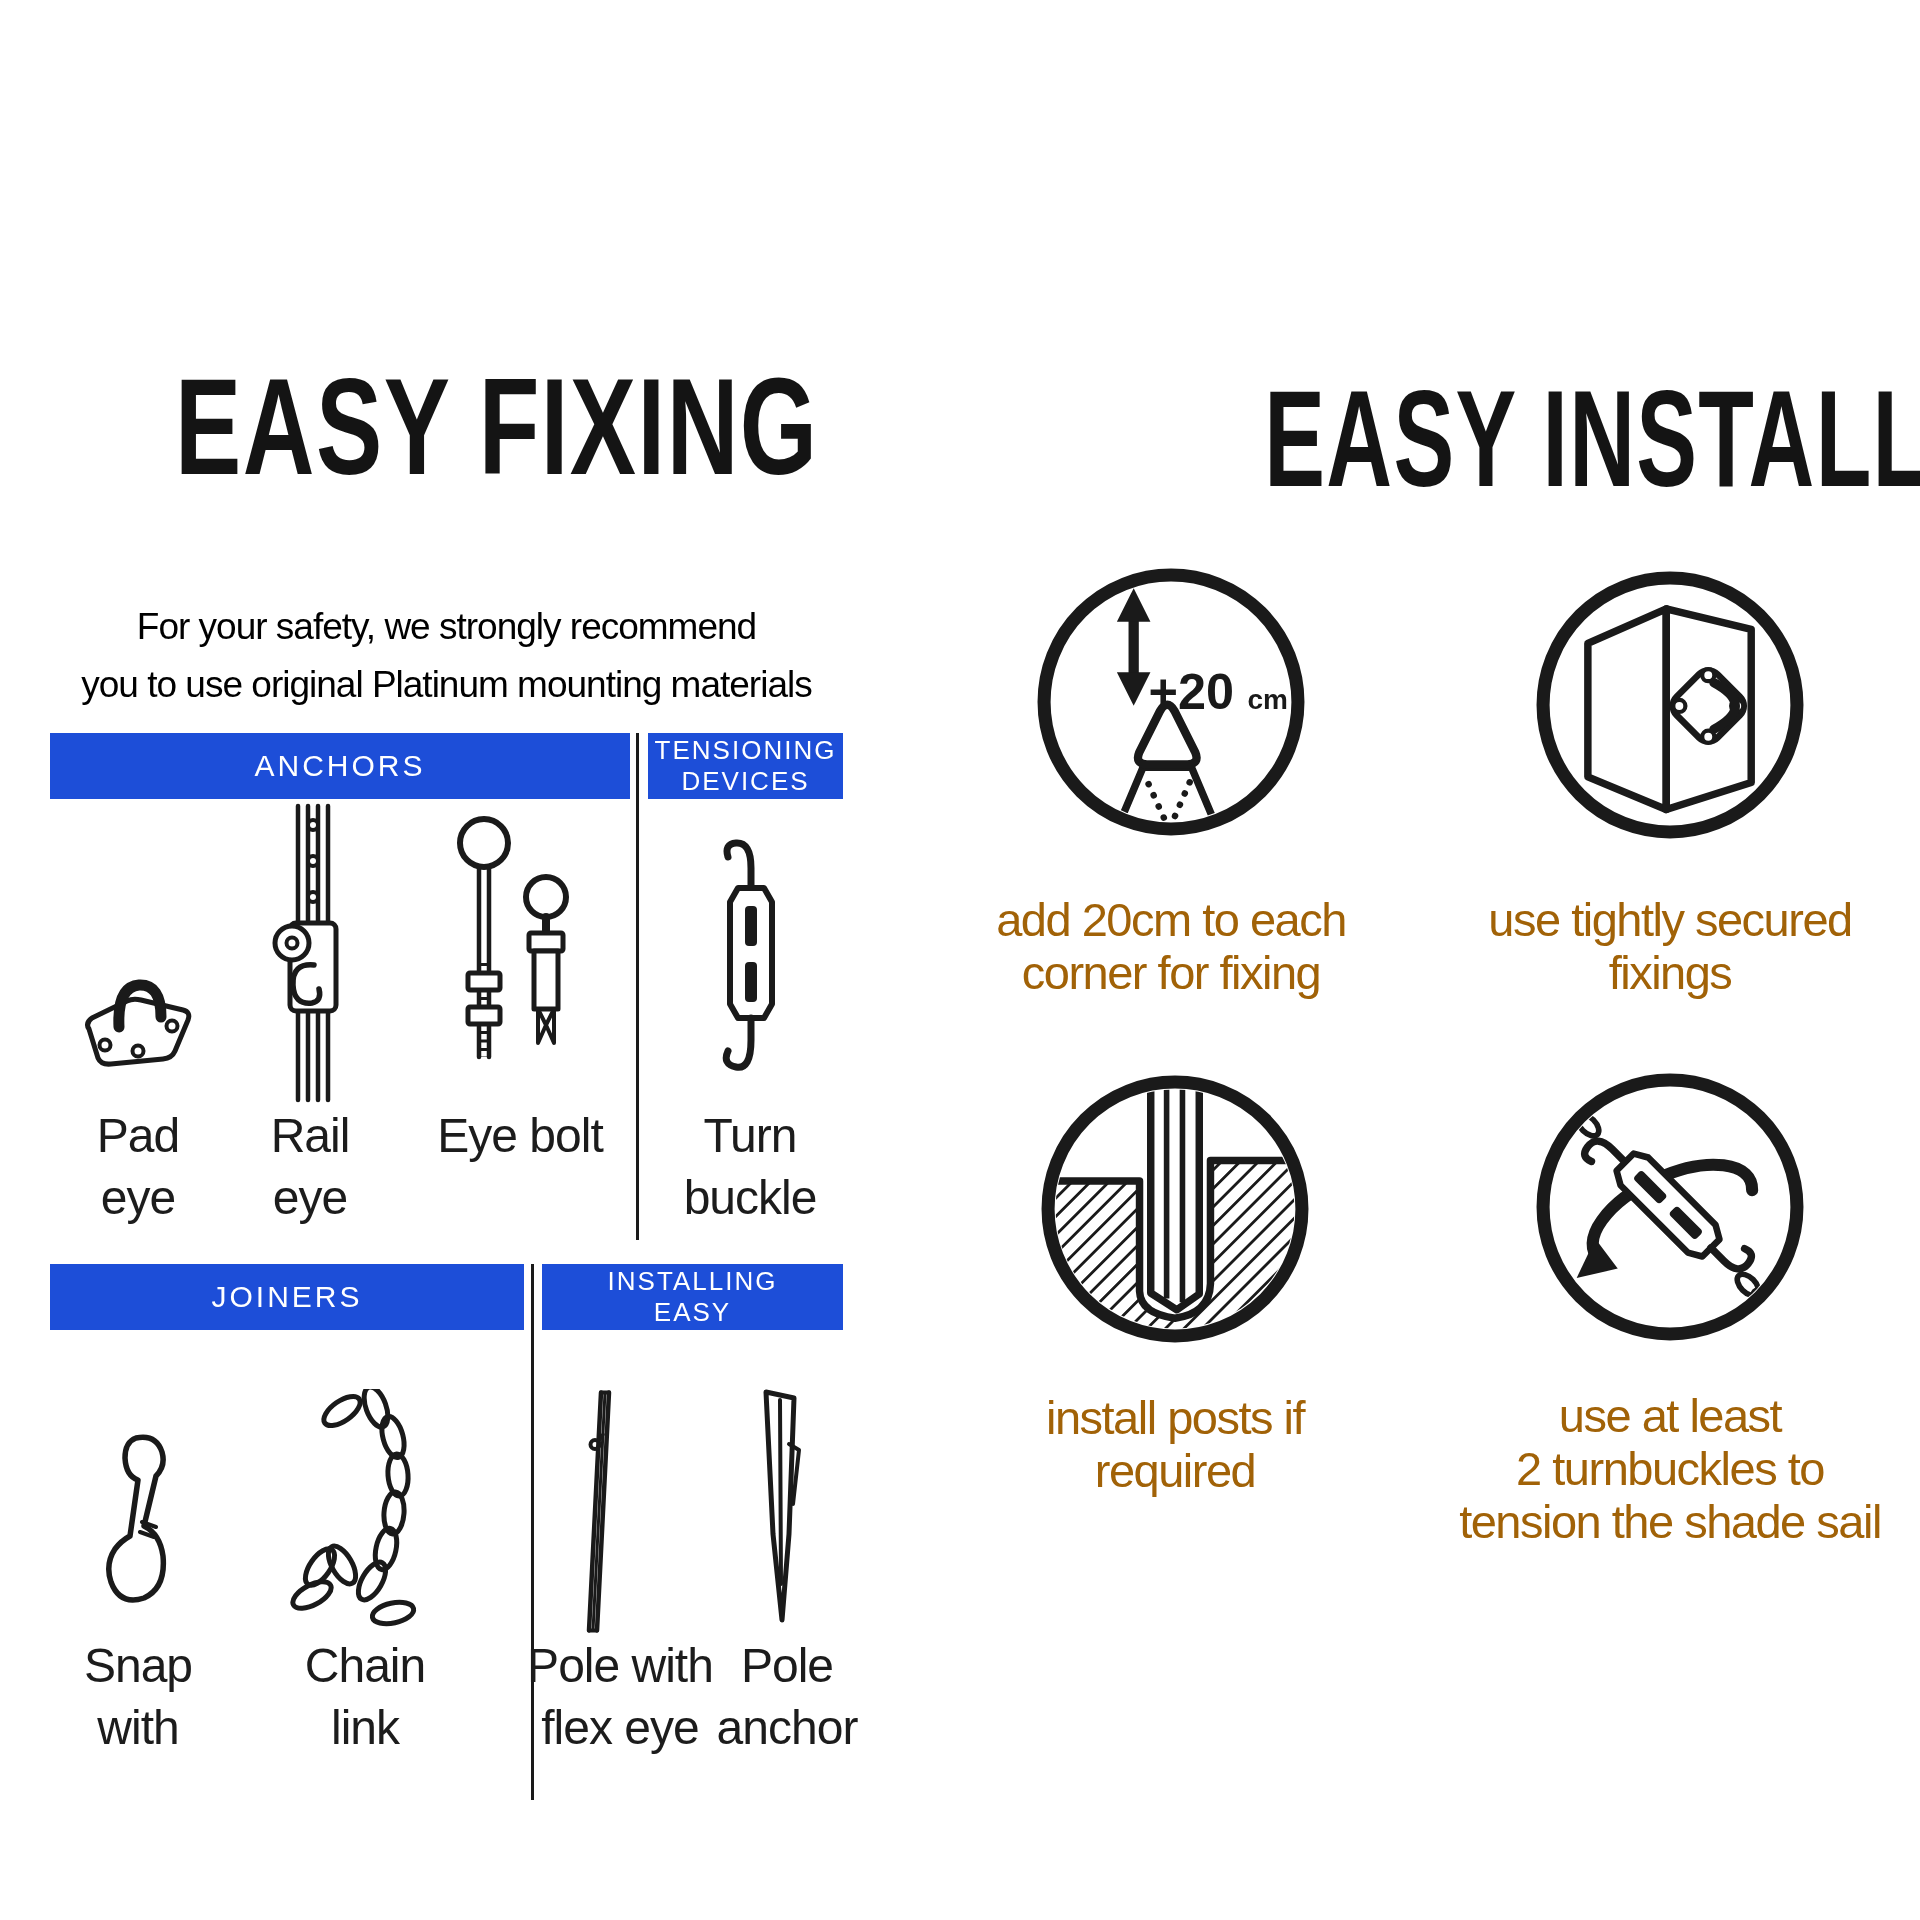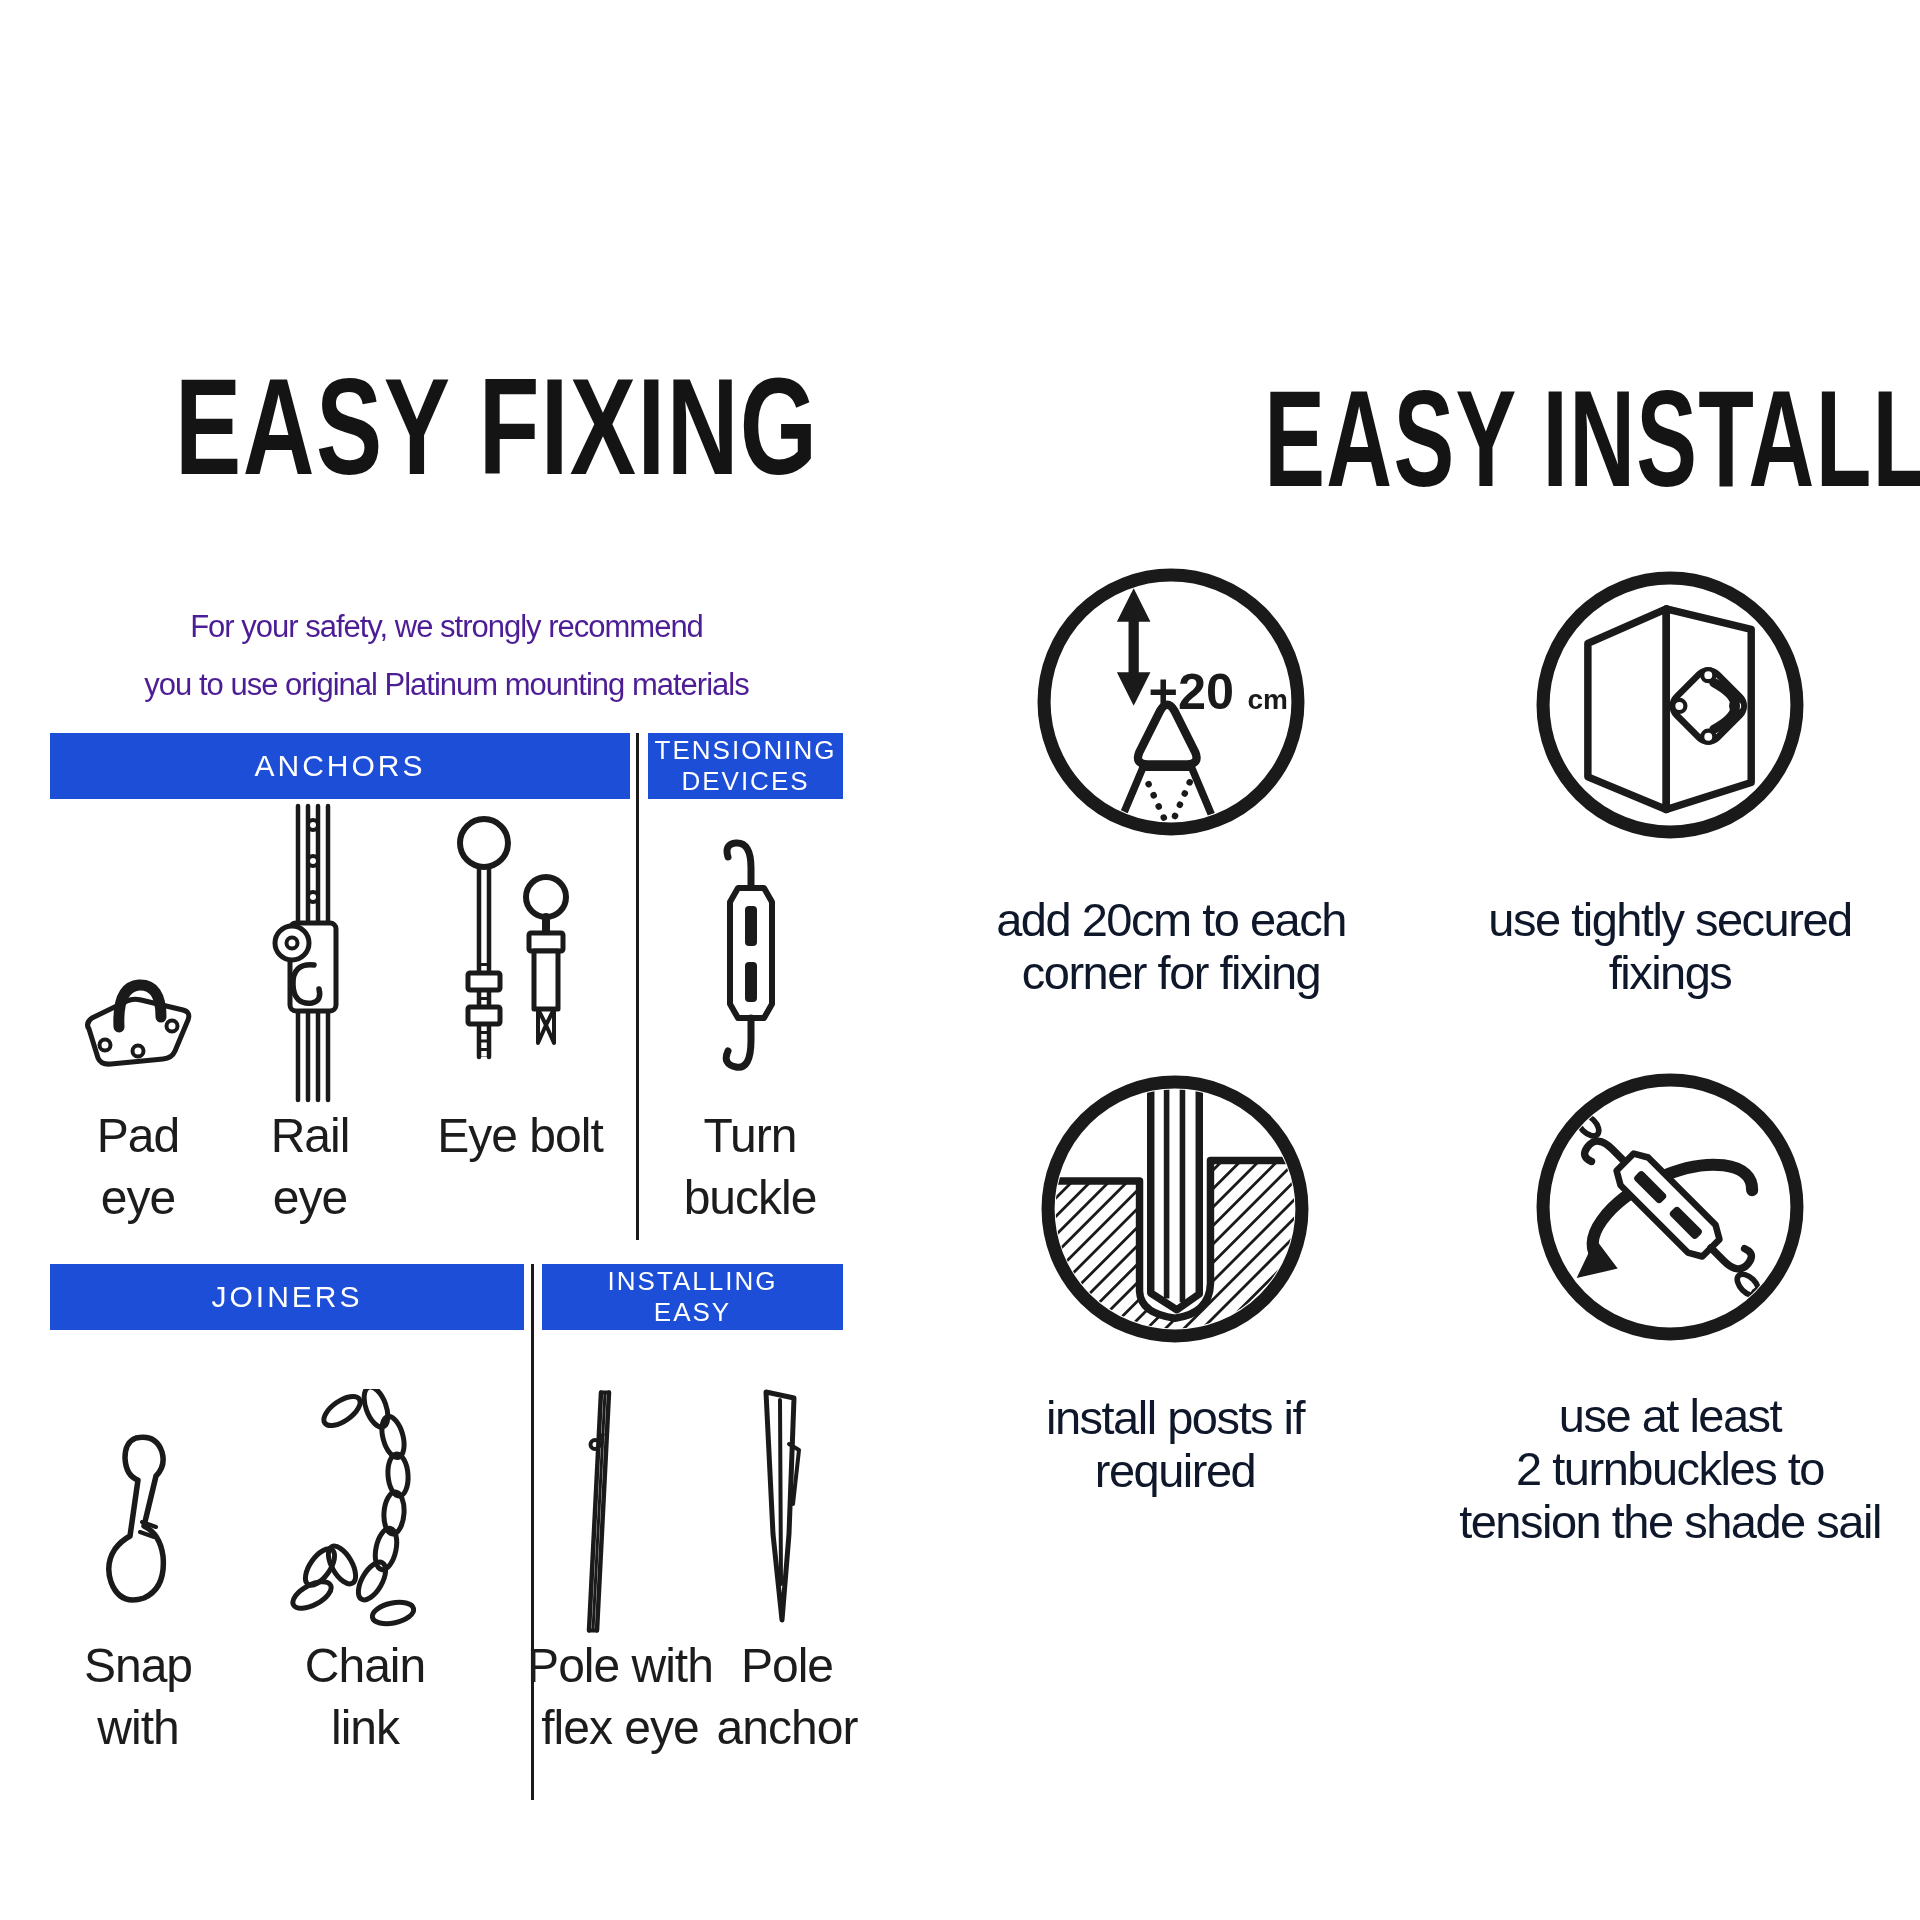--- a/index.html
+++ b/index.html
@@ -4,28 +4,28 @@
 <style>
   html,body{margin:0;padding:0;background:#fff;}
   *{box-sizing:border-box;}
   .canvas{
     position:relative;width:1920px;height:1920px;background:#ffffff;overflow:hidden;
     font-family:"Liberation Sans", sans-serif;color:#1a1a1a;
   }
   .abs{position:absolute;}
   .big-title{font-weight:700;font-size:138px;line-height:140px;text-align:center;white-space:nowrap;letter-spacing:2px;color:#141414;}
   .big-title .squeeze{display:inline-block;transform-origin:50% 50%;}
-  .subtitle{font-size:31px;line-height:58px;letter-spacing:-1px;text-align:center;color:#4c1d95;}
+  .subtitle{font-size:37px;line-height:58px;letter-spacing:-1px;text-align:center;color:#000000;}
   .bar{display:flex;height:66px;}
   .bar .cell{background:#1d4ed8;color:#ffffff;display:flex;flex-direction:column;justify-content:center;align-items:center;text-align:center;}
   .hdr1{font-size:30px;letter-spacing:3px;}
   .hdr2{font-size:26px;line-height:31px;letter-spacing:2px;}
   .vline{width:3px;background:#1a1a1a;}
   .item-label{font-size:48px;line-height:62px;letter-spacing:-1px;text-align:center;color:#1c1c1c;}
-  .caption{font-size:47px;line-height:53px;letter-spacing:-1.5px;text-align:center;color:#0f172a;}
+  .caption{font-size:47px;line-height:53px;letter-spacing:-1.5px;text-align:center;color:#a16207;}
   svg{display:block;}
   svg text{font-family:"Liberation Sans", sans-serif;}
 </style>
 </head>
 <body>
 
 <div class="canvas">
 
   <div class="abs big-title" style="left:50px;top:356px;width:793px;">
     <span class="squeeze" style="transform:scaleX(0.72);">EASY FIXING</span>

